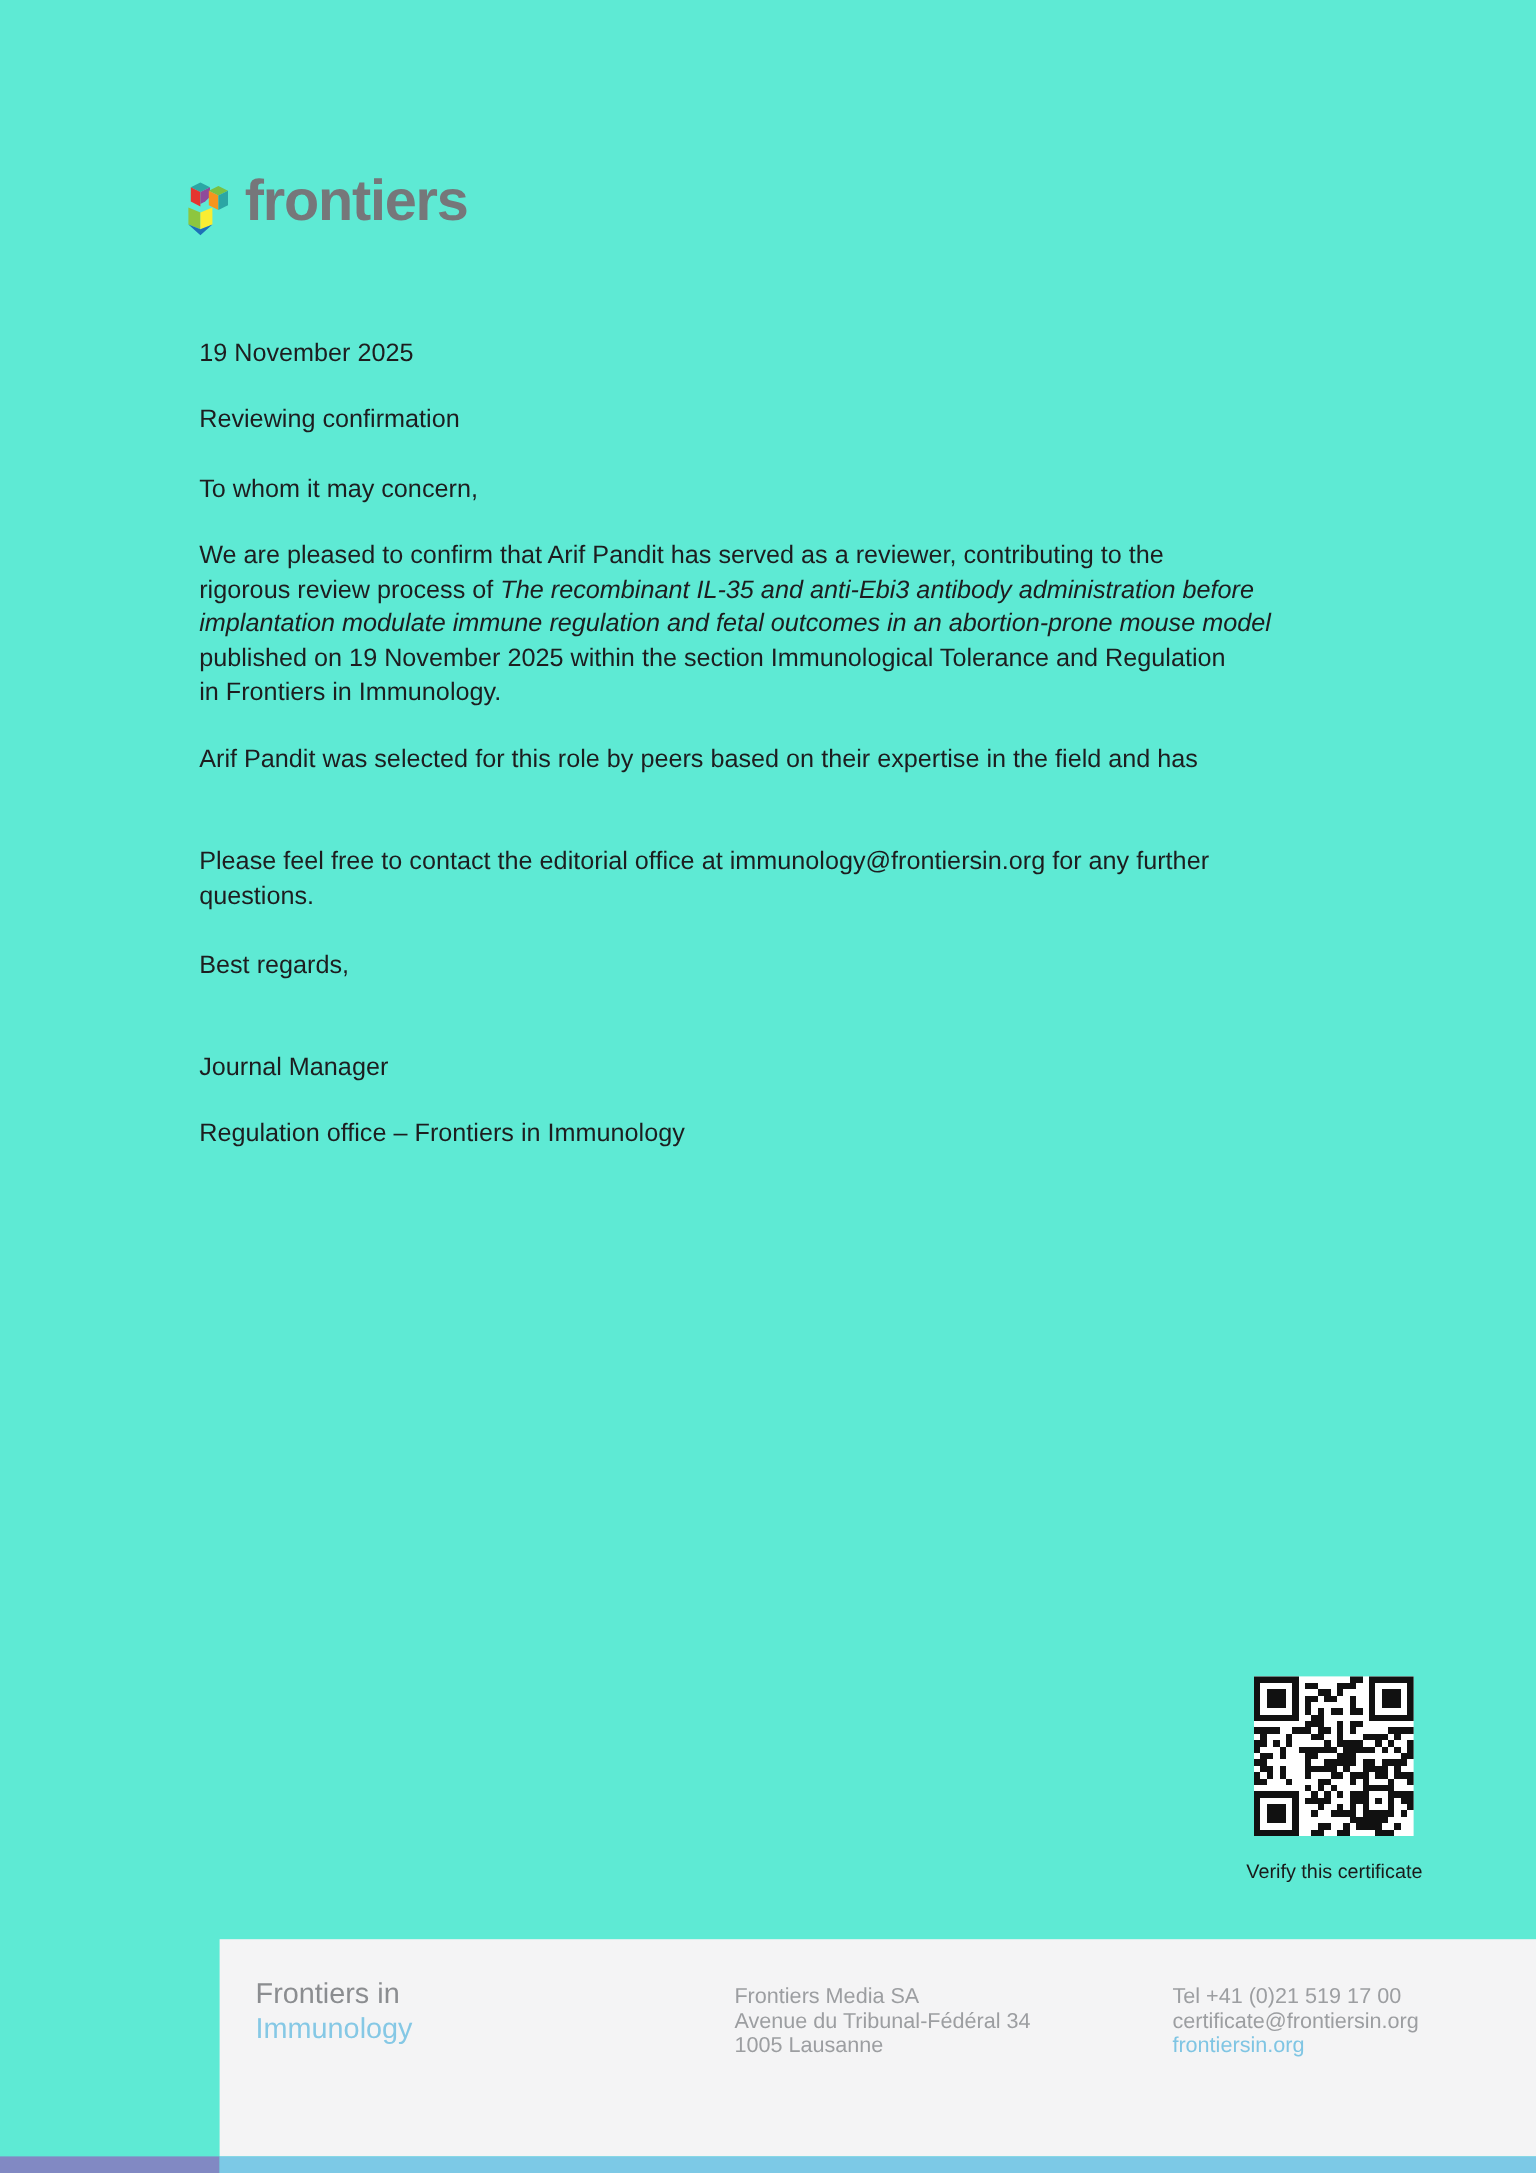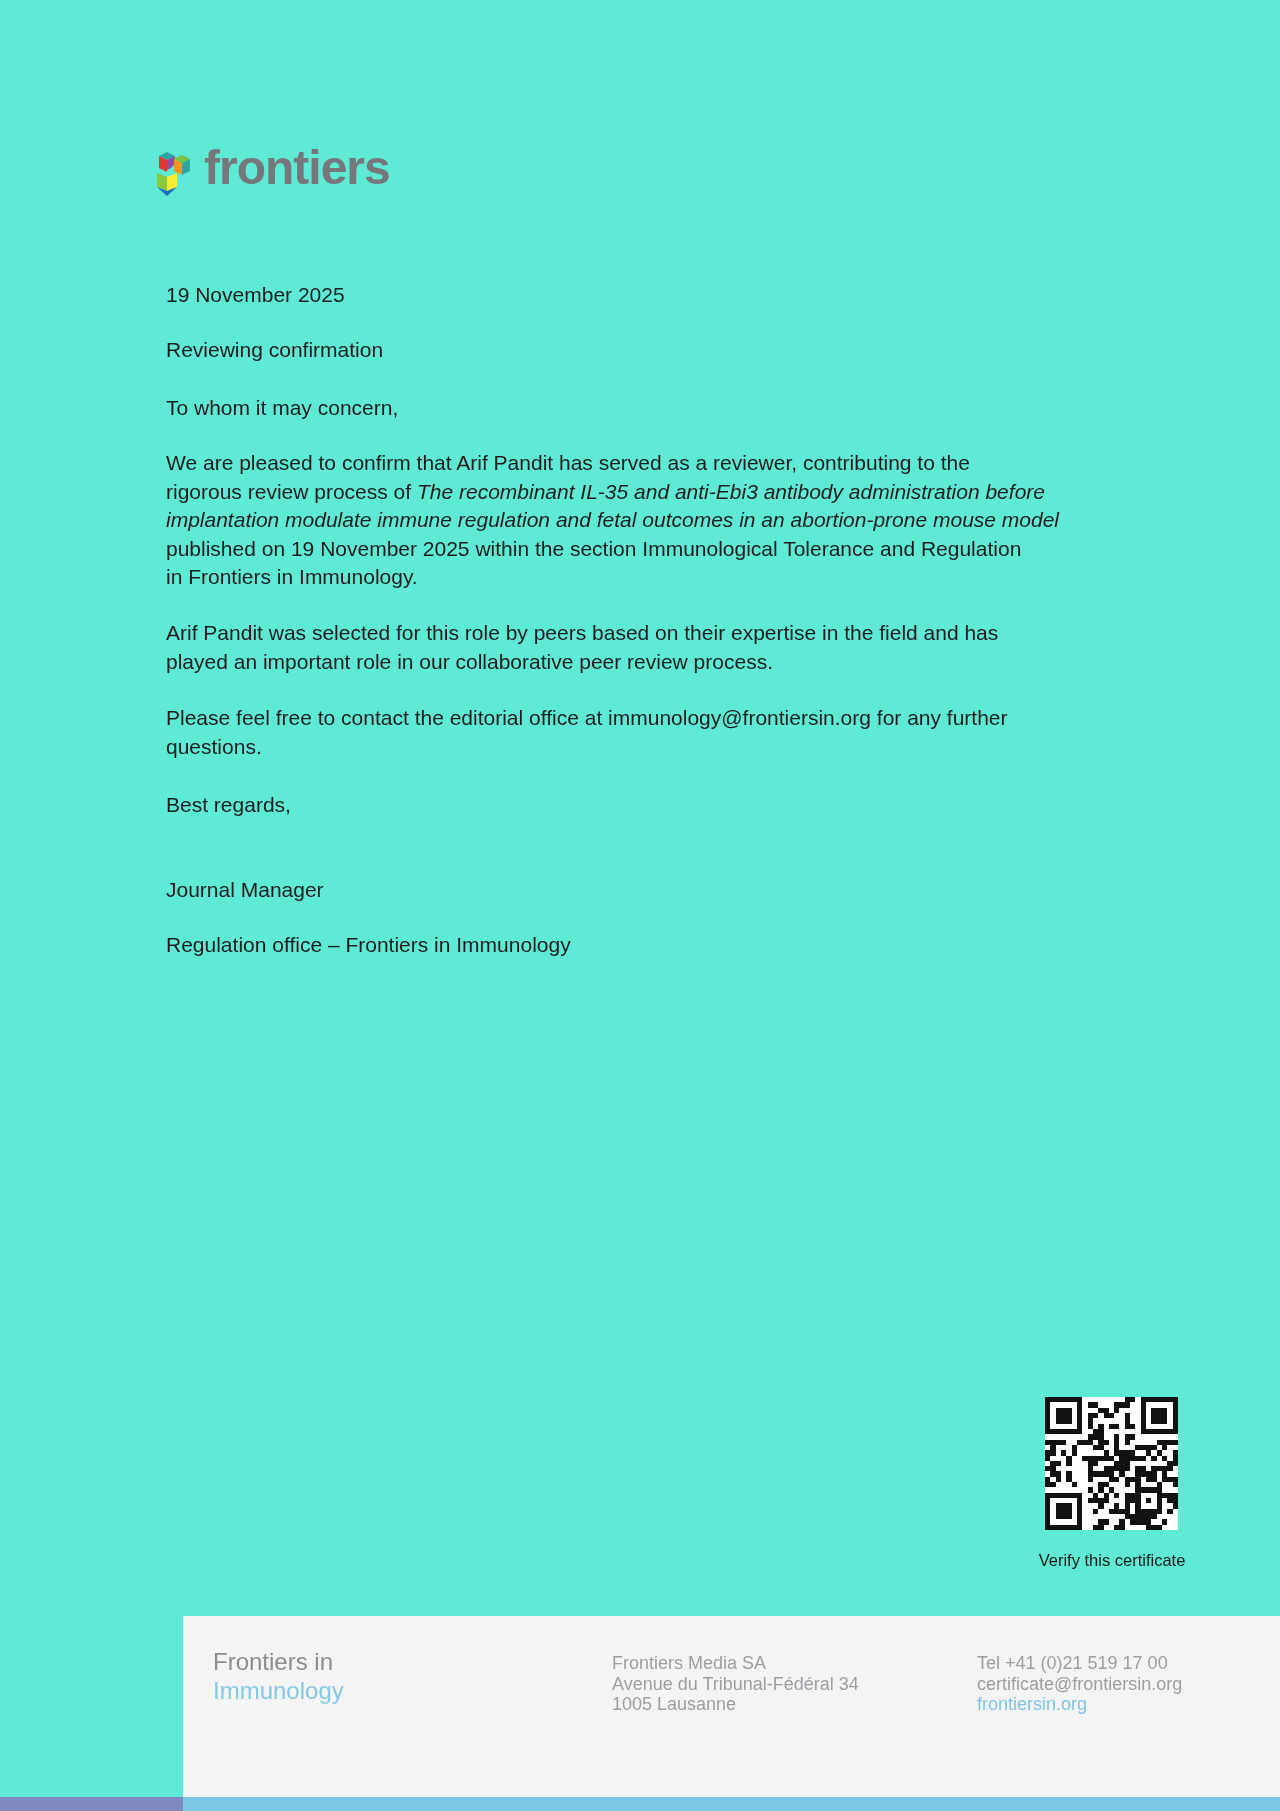--- a/index.html
+++ b/index.html
@@ -86,21 +86,20 @@
   <div class="blk" style="top:449px">
     <div class="line">We are pleased to confirm that Arif Pandit has served as a reviewer, contributing to the</div>
     <div class="line"><span>rigorous review process of </span><span class="italic">The recombinant IL-35 and anti-Ebi3 antibody administration before</span></div>
     <div class="line italic">implantation modulate immune regulation and fetal outcomes in an abortion-prone mouse model</div>
     <div class="line">published on 19 November 2025 within the section Immunological Tolerance and Regulation</div>
     <div class="line">in Frontiers in Immunology.</div>
   </div>
 
   <div class="blk" style="top:619px">
     <div class="line">Arif Pandit was selected for this role by peers based on their expertise in the field and has</div>
-    <div class="line">played an important role in our collaborative peer review process.</div>
   </div>
 
   <div class="blk" style="top:704px">
     <div class="line">Please feel free to contact the editorial office at immunology@frontiersin.org for any further</div>
     <div class="line">questions.</div>
   </div>
 
   <div class="blk line" style="top:791px">Best regards,</div>
 
   <div class="blk line" style="top:876px">Journal Manager</div>

